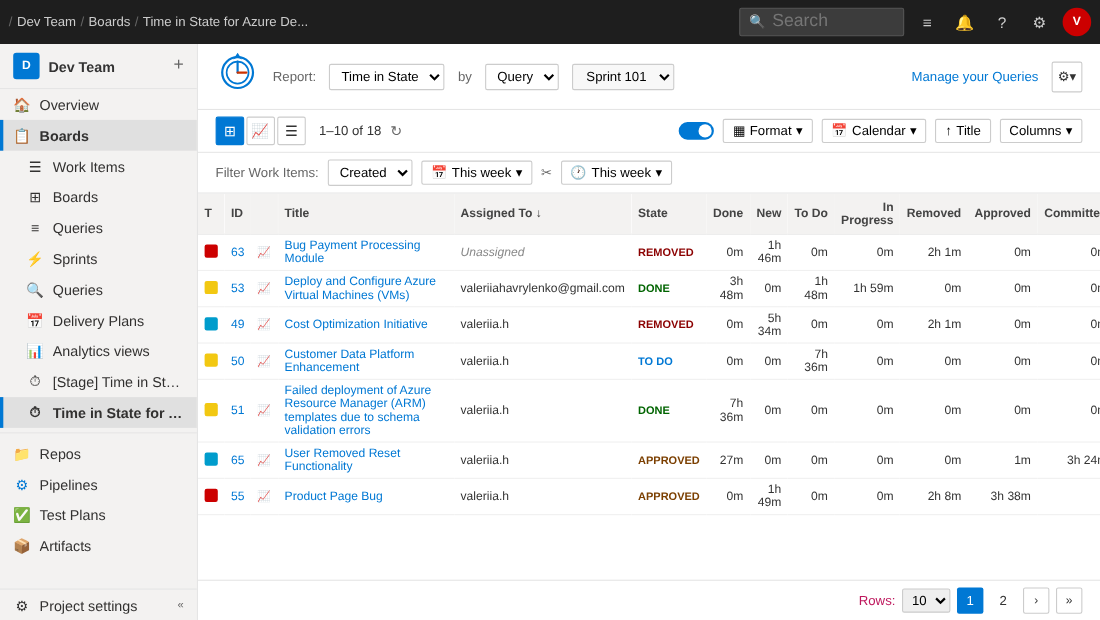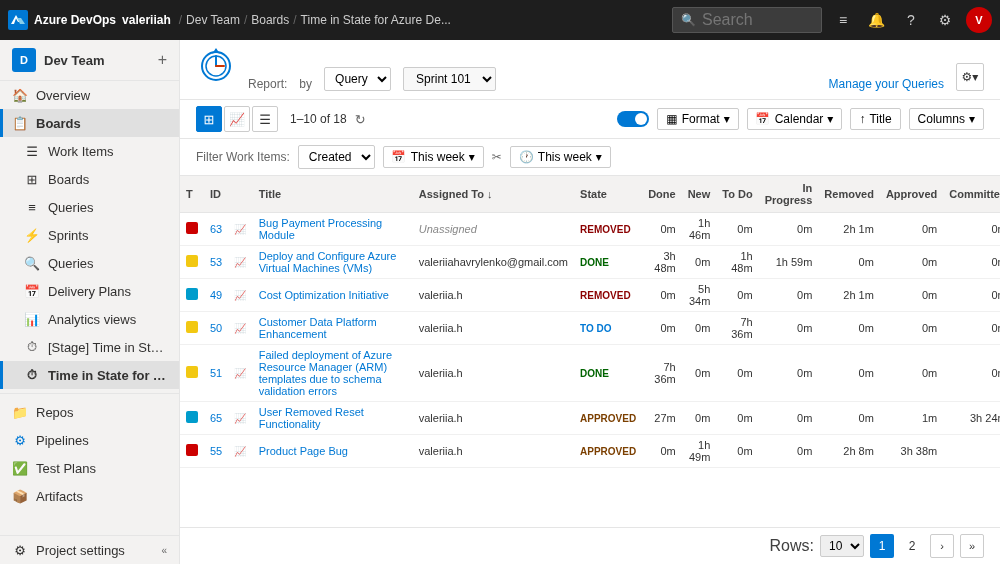--- a/index.html
+++ b/index.html
@@ -32,21 +32,21 @@
     .sidebar-item.active { background: #e0e0e0; font-weight: 600; border-left: 3px solid #0078d4; padding-left: 9px; }
     .sidebar-item .icon { width: 16px; height: 16px; display: flex; align-items: center; justify-content: center; flex-shrink: 0; }
     .sidebar-item .label { flex: 1; white-space: nowrap; overflow: hidden; text-overflow: ellipsis; }
     .sidebar-separator { height: 1px; background: #e5e5e5; margin: 4px 0; }
     .sidebar-bottom { margin-top: auto; border-top: 1px solid #e5e5e5; }
 
     
     .content { flex: 1; display: flex; flex-direction: column; overflow: hidden; }
 
     
-    .report-header { padding: 8px 16px; display: flex; align-items: flex-end; gap: 12px; border-bottom: 1px solid #e5e5e5; flex-shrink: 0; background: #fff; }
+    .report-header { padding: 8px 16px; display: flex; align-items: center; gap: 12px; border-bottom: 1px solid #e5e5e5; flex-shrink: 0; background: #fff; }
     .report-icon { font-size: 28px; }
     .report-label { font-size: 12px; color: #666; }
     .report-select { border: 1px solid #ccc; border-radius: 2px; padding: 3px 6px; font-size: 12px; background: #fff; cursor: pointer; }
     .report-by { color: #666; font-size: 12px; }
     .report-spacer { flex: 1; }
     .manage-link { color: #0078d4; font-size: 12px; cursor: pointer; text-decoration: none; }
     .settings-btn { width: 28px; height: 28px; border: 1px solid #ccc; border-radius: 2px; display: flex; align-items: center; justify-content: center; cursor: pointer; background: #fff; }
 
     
     .toolbar { padding: 6px 16px; display: flex; align-items: center; gap: 8px; border-bottom: 1px solid #e5e5e5; flex-shrink: 0; background: #fff; }
@@ -73,49 +73,39 @@
     tbody td { border-bottom: 1px solid #f0f0f0; padding: 4px 6px; vertical-align: middle; }
     .state-badge { font-size: 10px; font-weight: 600; }
     .state-removed { color: #8b0000; }
     .state-done { color: #006400; }
     .state-todo { color: #0078d4; }
     .state-approved { color: #7b3f00; }
     .title-text { color: #0078d4; cursor: pointer; }
 
     
     .pagination { display: flex; align-items: center; justify-content: flex-end; gap: 6px; padding: 6px 16px; border-top: 1px solid #e5e5e5; background: #fff; flex-shrink: 0; }
-    .pagination-label { font-size: 16px; color: #404040; }
+    .pagination-label { font-size: 12px; color: #be185d; }
     .pagination-select { border: 1px solid #ccc; border-radius: 2px; padding: 2px 4px; font-size: 12px; }
     .pagination-btn { width: 24px; height: 24px; border: 1px solid #ccc; border-radius: 2px; display: flex; align-items: center; justify-content: center; cursor: pointer; background: #fff; font-size: 11px; }
     .pagination-num { width: 24px; height: 24px; display: flex; align-items: center; justify-content: center; font-size: 12px; border-radius: 2px; cursor: pointer; }
     .pagination-num.current { background: #0078d4; color: #fff; }
 
     .col-narrow { width: 30px; }
     .col-id { width: 40px; }
     .col-title { min-width: 160px; }
     .col-assign { min-width: 130px; }
     .col-state { width: 80px; }
     .col-time { width: 60px; text-align: right; }
 
     .sprint-select { border: 1px solid #ccc; border-radius: 2px; padding: 3px 8px; font-size: 12px; background: #f8f8f8; cursor: pointer; }
   </style>
 </head>
 <body>
 
 <div class="topbar">
-  <div class="topbar-logo">
-    <div class="logo-icon">
-      <svg width="14" height="14" viewBox="0 0 14 14" fill="none">
-          <path d="M0 11L5 2l4 7H7l-2-3.5L3 11H0z" fill="#fff"></path>
-          <path d="M6 5l3 6h5L10 5H6z" fill="#87ceeb"></path>
-        </svg>
-    </div>
-    <span>Azure DevOps</span>
-    <span>valeriiah</span>
-  </div>
   <div class="topbar-breadcrumb">
     <span class="sep">/</span>
     <span>Dev Team</span>
     <span class="sep">/</span>
     <span>Boards</span>
     <span class="sep">/</span>
     <span>Time in State for Azure De...</span>
   </div>
   <div class="topbar-spacer"></div>
   <div class="topbar-search">
@@ -217,20 +207,23 @@
       <div class="report-icon">
         <svg width="40" height="36" viewBox="0 0 40 36">
           <circle cx="20" cy="18" r="14" fill="none" stroke="#0078d4" stroke-width="2"></circle>
           <circle cx="20" cy="18" r="10" fill="none" stroke="#0078d4" stroke-width="1.5"></circle>
           <line x1="20" y1="18" x2="20" y2="8" stroke="#0078d4" stroke-width="2" stroke-linecap="round"></line>
           <line x1="20" y1="18" x2="28" y2="18" stroke="#cc3300" stroke-width="2" stroke-linecap="round"></line>
           <path d="M20 0 L24 6 L20 4 L16 6 Z" fill="#0078d4"></path>
         </svg>
       </div>
       <span class="report-label">Report:</span>
+      <select class="report-select">
+        <option>Time in State</option>
+      </select>
       <span class="report-by">by</span>
       <select class="report-select">
         <option>Query</option>
       </select>
       <select class="sprint-select">
         <option>Sprint 101</option>
       </select>
       <div class="report-spacer"></div>
       <a class="manage-link">Manage your Queries</a>
       <div class="settings-btn">

